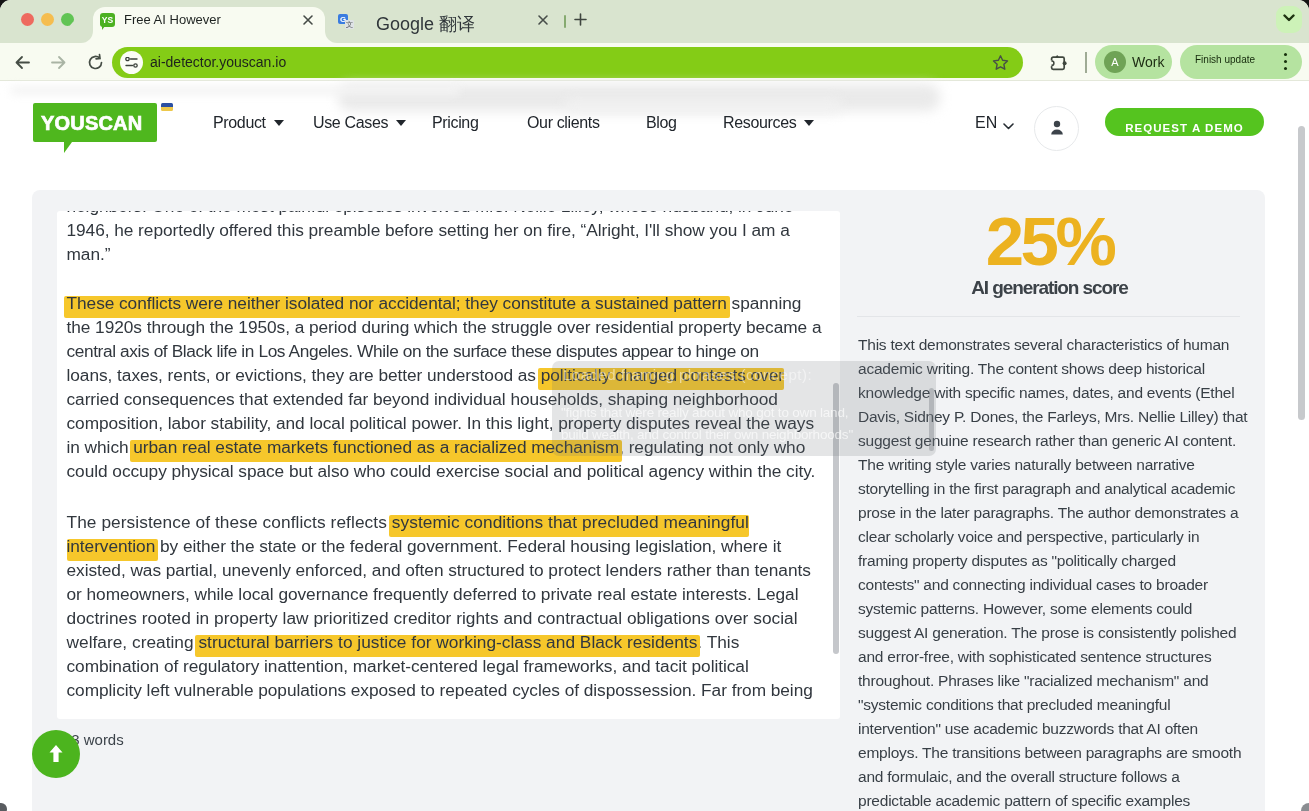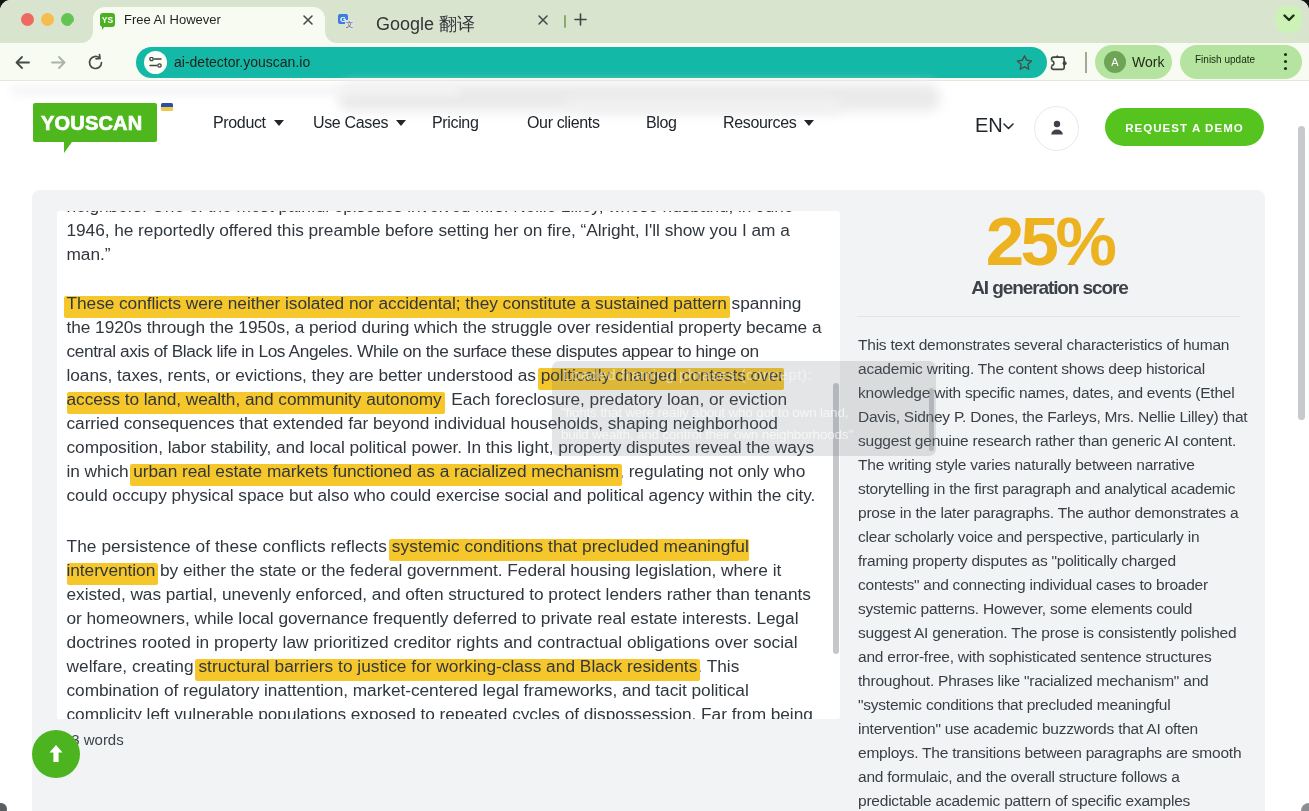--- a/index.html
+++ b/index.html
@@ -24,22 +24,22 @@
   #fav2 { position:absolute; left:338px; top:13px; width:15px; height:15px; }
   #tab2title { position:absolute; left:376px; top:12px; font-size:18px; color:#30363a; }
   #tabsep { position:absolute; left:564px; top:15px; width:2px; height:13px; background:#86aa70; border-radius:1px; }
   #newtab { position:absolute; left:573px; top:12px; width:17px; height:17px; }
   #chevbtn { position:absolute; left:1276px; top:6px; width:26px; height:27px; border-radius:9px;
     background:#cdf2b8; }
   #chevbtn svg { display:block; margin:8px auto 0; }
   
   #toolbar { position:absolute; left:0; top:43px; width:1309px; height:38px; background:#f8fbf1;
     border-bottom:1px solid #e4e8da; }
-  #omnibox { position:absolute; left:136px; top:4px; width:911px; height:31px; border-radius:16px;
-    background:#14b8a6; }
+  #omnibox { position:absolute; left:112px; top:4px; width:911px; height:31px; border-radius:16px;
+    background:#84cc16; }
   #sitecirc { position:absolute; left:8px; top:4px; width:23px; height:23px; border-radius:50%; background:#fbfdf6; }
   #url { position:absolute; left:38px; top:7px; font-size:14px; color:#1d221d; }
   
   .chip { position:absolute; top:45px; height:34px; border-radius:17px; background:#b5e3a0; }
   #chipwork { left:1095px; width:77px; }
   #chipwork .av { position:absolute; left:9px; top:6px; width:22px; height:22px; border-radius:50%;
     background:#6fa356; color:#fff; font-size:11px; text-align:center; line-height:22px; }
   #chipwork .t { position:absolute; left:37px; top:9px; font-size:14px; color:#1c2b12; }
   #chipupd { left:1180px; width:122px; }
   #chipupd .t { position:absolute; left:15px; top:9px; font-size:10px; color:#152a0b; }
@@ -53,21 +53,21 @@
   #logo:after { content:""; position:absolute; left:31px; top:39px; border-left:8px solid #4fb71e;
     border-right:9px solid transparent; border-bottom:11px solid transparent; border-top:0;
     border-left-color:#4fb71e; }
   #flag { position:absolute; left:161px; top:22px; width:12px; height:8px; border-radius:1.5px; overflow:hidden; }
   #flag .b { height:4px; background:#2b4fa2; } #flag .y { height:4px; background:#edc84b; }
   .nav { position:absolute; top:33px; font-size:16px; color:#21262c; letter-spacing:-0.35px; }
   .caret { display:inline-block; width:0; height:0; border-left:5px solid transparent;
     border-right:5px solid transparent; border-top:6px solid #21262c; vertical-align:2px; margin-left:8px; }
   #persona { position:absolute; left:1034px; top:25px; width:45px; height:45px; border-radius:50%;
     background:#fff; border:1px solid #e7e9eb; }
-  #demobtn { position:absolute; left:1105px; top:27px; width:159px; height:38px; border-radius:20px;
+  #demobtn { position:absolute; left:1105px; top:27px; width:159px; height:28px; border-radius:20px;
     background:#55c41f; color:#fff; font-size:11.5px; font-weight:bold; letter-spacing:1.05px;
     text-align:center; line-height:40px; }
   
   #panel { position:absolute; left:32px; top:109px; width:1233px; height:621px; background:#f2f3f5;
     border-radius:8px 8px 0 0; }
   #card { position:absolute; left:25px; top:21px; width:783px; height:508px; background:#fff;
     border-radius:3px; overflow:hidden; }
   #cardtext { position:absolute; left:9.5px; top:-17px; width:790px; font-size:17.3px; color:#31373e;
     letter-spacing:-0.05px; }
   #cardtext .l { height:24px; line-height:24px; white-space:pre; }
@@ -202,21 +202,21 @@
     <div id="flag">
         <div class="b"></div>
         <div class="y"></div>
       </div>
     <div class="nav" style="left:213px;">Product<span class="caret"></span></div>
     <div class="nav" style="left:313px;">Use Cases<span class="caret"></span></div>
     <div class="nav" style="left:432px;">Pricing</div>
     <div class="nav" style="left:527px;">Our clients</div>
     <div class="nav" style="left:646px;">Blog</div>
     <div class="nav" style="left:723px;">Resources<span class="caret"></span></div>
-    <div class="nav" style="left:975px;font-size:20px;letter-spacing:0;">EN</div>
+    <div class="nav" style="left:975px;font-size:16px;letter-spacing:0;">EN</div>
     <svg class="abs" style="left:1003px;top:42px;" width="11" height="7">
         <path d="M1 1 L5.5 5.5 L10 1" stroke="#272d33" stroke-width="1.6" fill="none" stroke-linecap="round" stroke-linejoin="round"></path>
       </svg>
     <div id="persona">
       <svg class="abs" style="left:15px;top:13px;" width="14" height="17">
         <circle cx="7" cy="4" r="3.2" fill="#3c434a"></circle>
         <path d="M1.2 14.5 a5.8 5 0 0 1 11.6 0 Z" fill="#3c434a"></path>
       </svg>
     </div>
     <div id="demobtn">REQUEST A DEMO</div>
@@ -225,21 +225,20 @@
       <div id="card">
         <div id="cardtext">
           <div class="l">neighbors. One of the most painful episodes involved Mrs. Nellie Lilley, whose husband, in June</div>
           <div class="l">1946, he reportedly offered this preamble before setting her on fire, “Alright, I'll show you I am a</div>
           <div class="l">man.”</div>
           <div class="gap"></div>
           <div class="l"><span class="hl"><i>These conflicts were neither isolated nor accidental; they constitute a sustained pattern</i></span> spanning</div>
           <div class="l">the 1920s through the 1950s, a period during which the struggle over residential property became a</div>
           <div class="l" style="letter-spacing:-0.39px;">central axis of Black life in Los Angeles. While on the surface these disputes appear to hinge on</div>
           <div class="l">loans, taxes, rents, or evictions, they are better understood as <span class="hl2"><i>politically charged contests over</i></span></div>
-          <div class="l"><span class="hl3"><i>access to land, wealth, and community autonomy</i></span>. Each foreclosure, predatory loan, or eviction</div>
           <div class="l">carried consequences that extended far beyond individual households, shaping neighborhood</div>
           <div class="l">composition, labor stability, and local political power. In this light, property disputes reveal the ways</div>
           <div class="l">in which <span class="hl"><i>urban real estate markets functioned as a racialized mechanism</i></span>, regulating not only who</div>
           <div class="l">could occupy physical space but also who could exercise social and political agency within the city.</div>
           <div class="gap" style="height:27px;"></div>
           <div class="l" style="letter-spacing:0.08px;">The persistence of these conflicts reflects <span class="hl2"><i>systemic conditions that precluded meaningful</i></span></div>
           <div class="l"><span class="hl3"><i>intervention</i></span> by either the state or the federal government. Federal housing legislation, where it</div>
           <div class="l">existed, was partial, unevenly enforced, and often structured to protect lenders rather than tenants</div>
           <div class="l">or homeowners, while local governance frequently deferred to private real estate interests. Legal</div>
           <div class="l" style="letter-spacing:0.03px;">doctrines rooted in property law prioritized creditor rights and contractual obligations over social</div>

